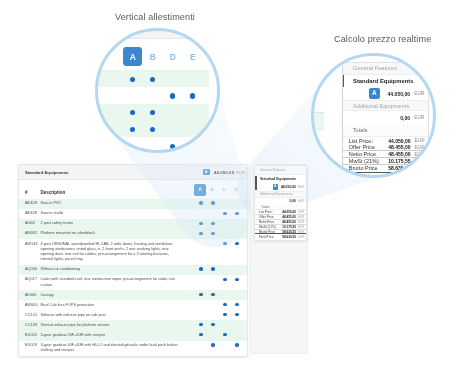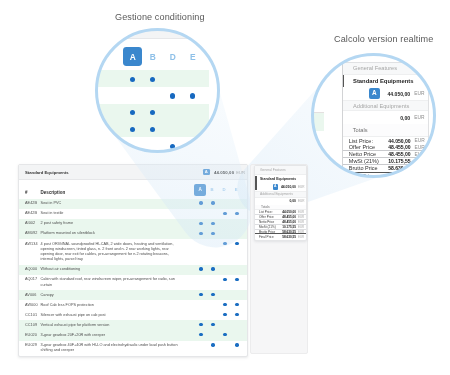--- a/index.html
+++ b/index.html
@@ -127,22 +127,22 @@
   .btc-line.preflast{border-bottom:1.1px solid #555;}
   .btc-line .lbl{font-size:5.51px;color:#2f2f2f;flex:1;}
   .btc-line .val{font-size:5.05px;color:#111;font-weight:bold;}
   .btc-line .cur{font-size:4.88px;color:#8d8d8d;margin-left:3.94px;width:8.66px;text-align:left;}
 </style>
 </head>
 <body>
 
 <div class="stage">
 
- <div class="sec-title" id="title-left">Gestione conditioning</div>
- <div class="sec-title" id="title-right">Calcolo version realtime</div>
+ <div class="sec-title" id="title-left">Vertical allestimenti</div>
+ <div class="sec-title" id="title-right">Calcolo prezzo realtime</div>
 
  <div class="app" id="base-app">
   <div class="app-head">
    <span class="ttl">Standard Equipments</span>
    <span class="spacer"></span>
    <span class="badge-a">A</span>
    <span class="amt">44.050,00</span>
    <span class="cur">EUR</span>
   </div>
   <div class="thead">

